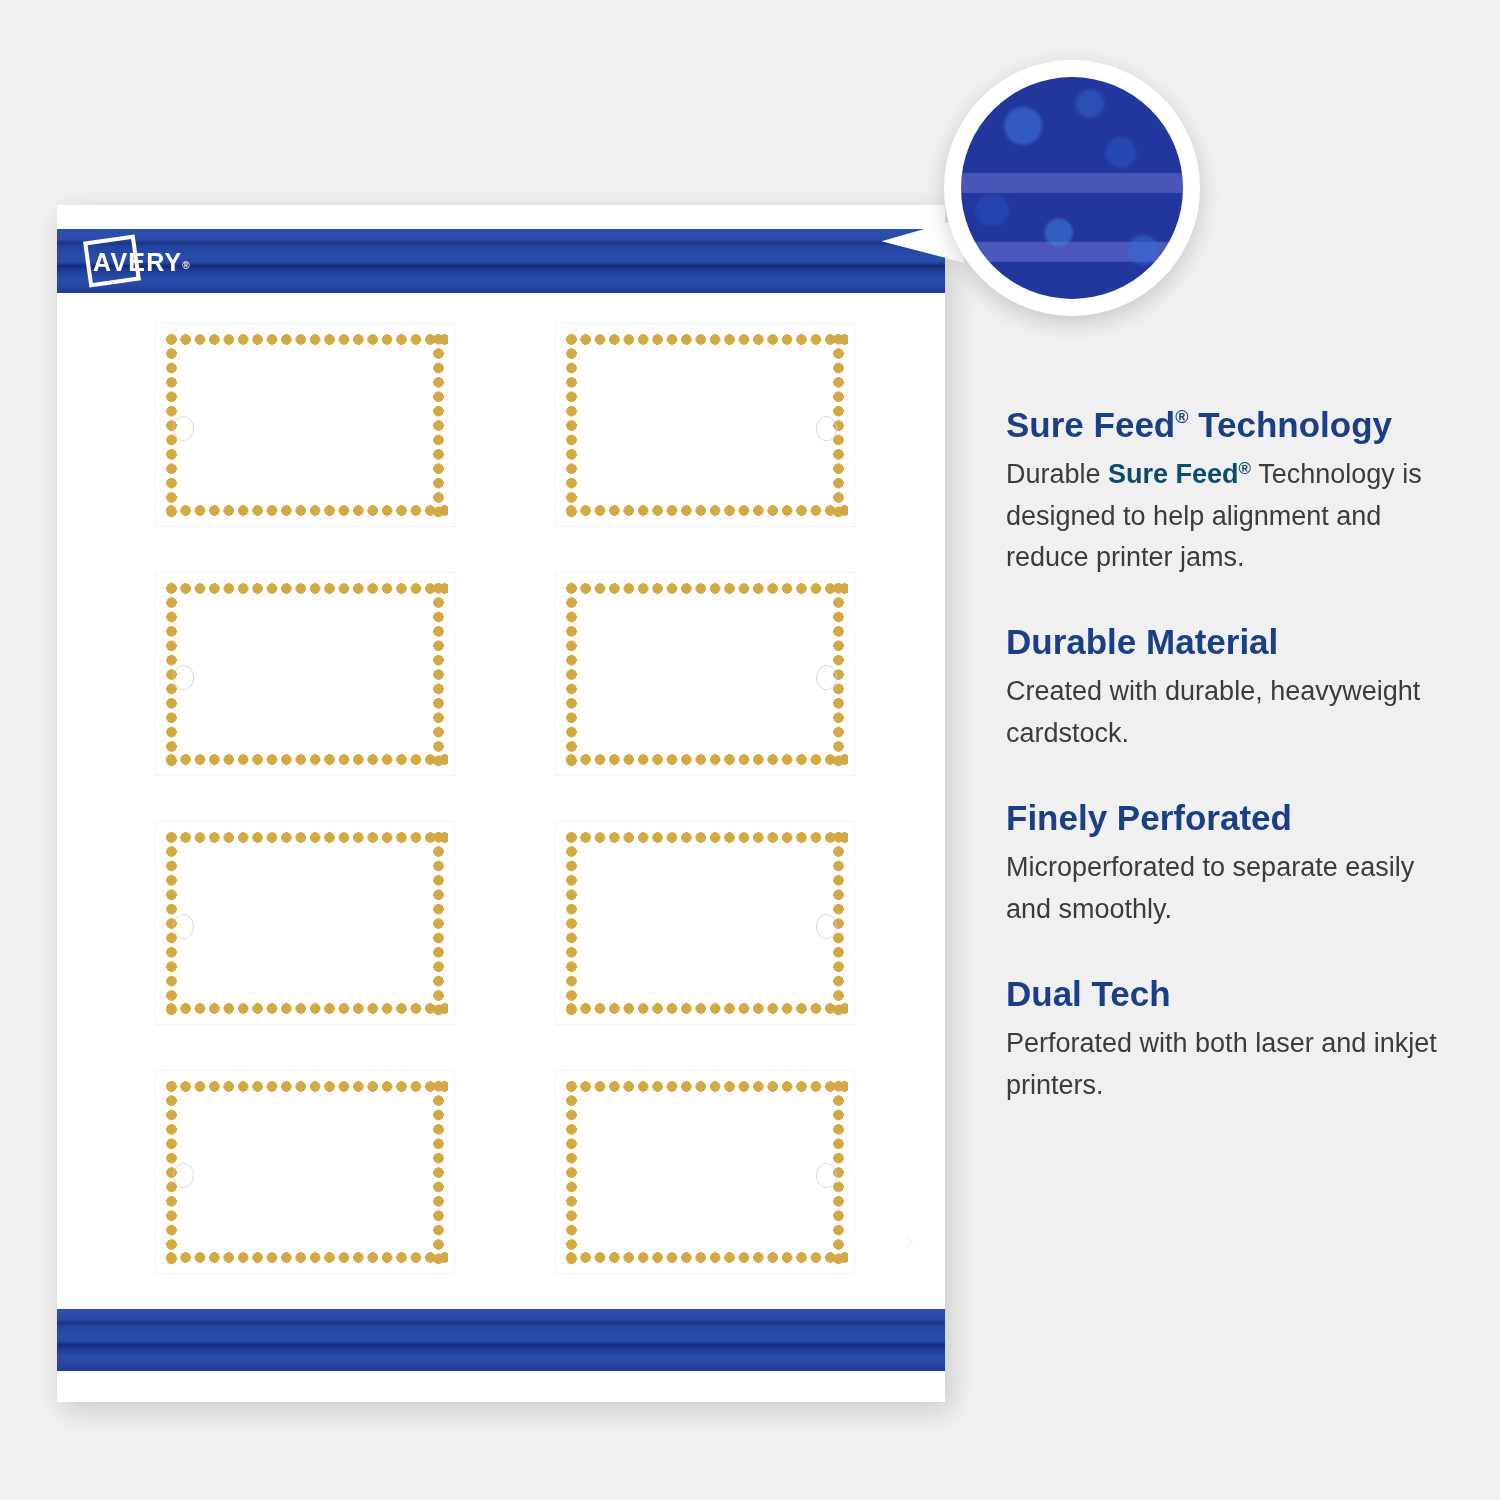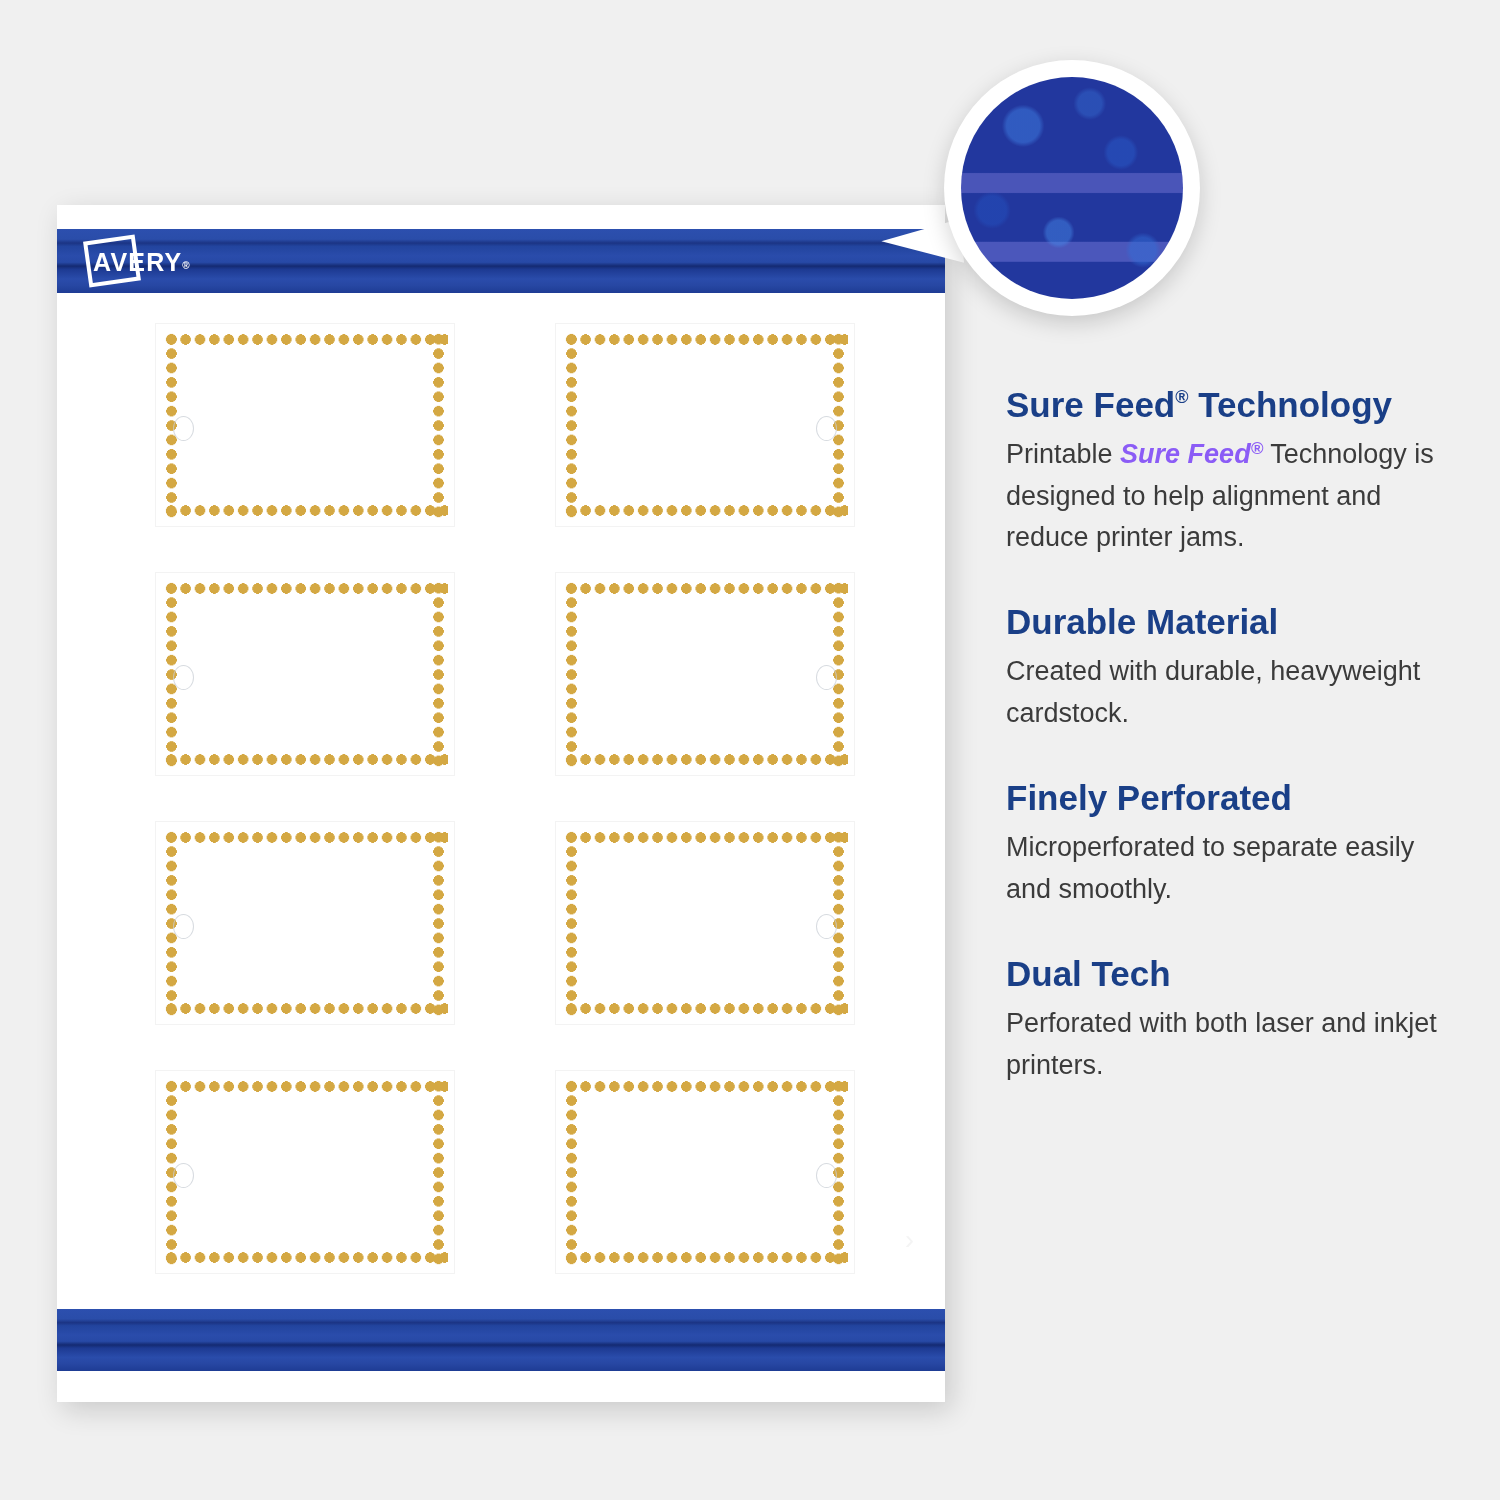--- a/index.html
+++ b/index.html
@@ -207,21 +207,21 @@
     border-top: 14px solid transparent;
     border-bottom: 30px solid transparent;
     border-right: 80px solid #ffffff;
     transform: rotate(-6deg);
   }
 
   
   #features {
     position: absolute;
     left: 1006px;
-    top: 384px;
+    top: 404px;
     width: 452px;
   }
   .feature { margin-bottom: 43px; }
   .feature:last-child { margin-bottom: 0; }
 
   .feature h2 {
     color: #1a3f87;
     font-family: "Liberation Sans", sans-serif;
     font-weight: bold;
     font-size: 35px;
@@ -233,23 +233,22 @@
     font-size: 18px;
     vertical-align: 14px;
   }
   .feature p {
     color: #3b3b3b;
     font-family: "Liberation Sans", sans-serif;
     font-size: 27px;
     line-height: 1.53;
   }
   .feature p .brand {
-    color: #8b5cf6;
+    color: #0c4a6e;
     font-weight: bold;
-    font-style: italic;
   }
   .feature p .brand .reg {
     font-size: 17px;
     vertical-align: 9px;
   }
 </style>
 </head>
 <body>
 
 <div id="stage">
@@ -339,21 +338,21 @@
   <div id="callout">
     <div class="tail"></div>
     <div class="ring"></div>
     <div class="lens"></div>
   </div>
 
   <div id="features">
 
     <div class="feature">
       <h2><span>Sure Feed</span><span class="reg">®</span><span> Technology</span></h2>
-      <p><span>Printable </span><span class="brand"><span>Sure Feed</span><span class="reg">®</span></span><span> Technology is designed to help alignment and reduce printer jams.</span></p>
+      <p><span>Durable </span><span class="brand"><span>Sure Feed</span><span class="reg">®</span></span><span> Technology is designed to help alignment and reduce printer jams.</span></p>
     </div>
 
     <div class="feature">
       <h2>Durable Material</h2>
       <p>Created with durable, heavyweight cardstock.</p>
     </div>
 
     <div class="feature">
       <h2>Finely Perforated</h2>
       <p>Microperforated to separate easily and smoothly.</p>

